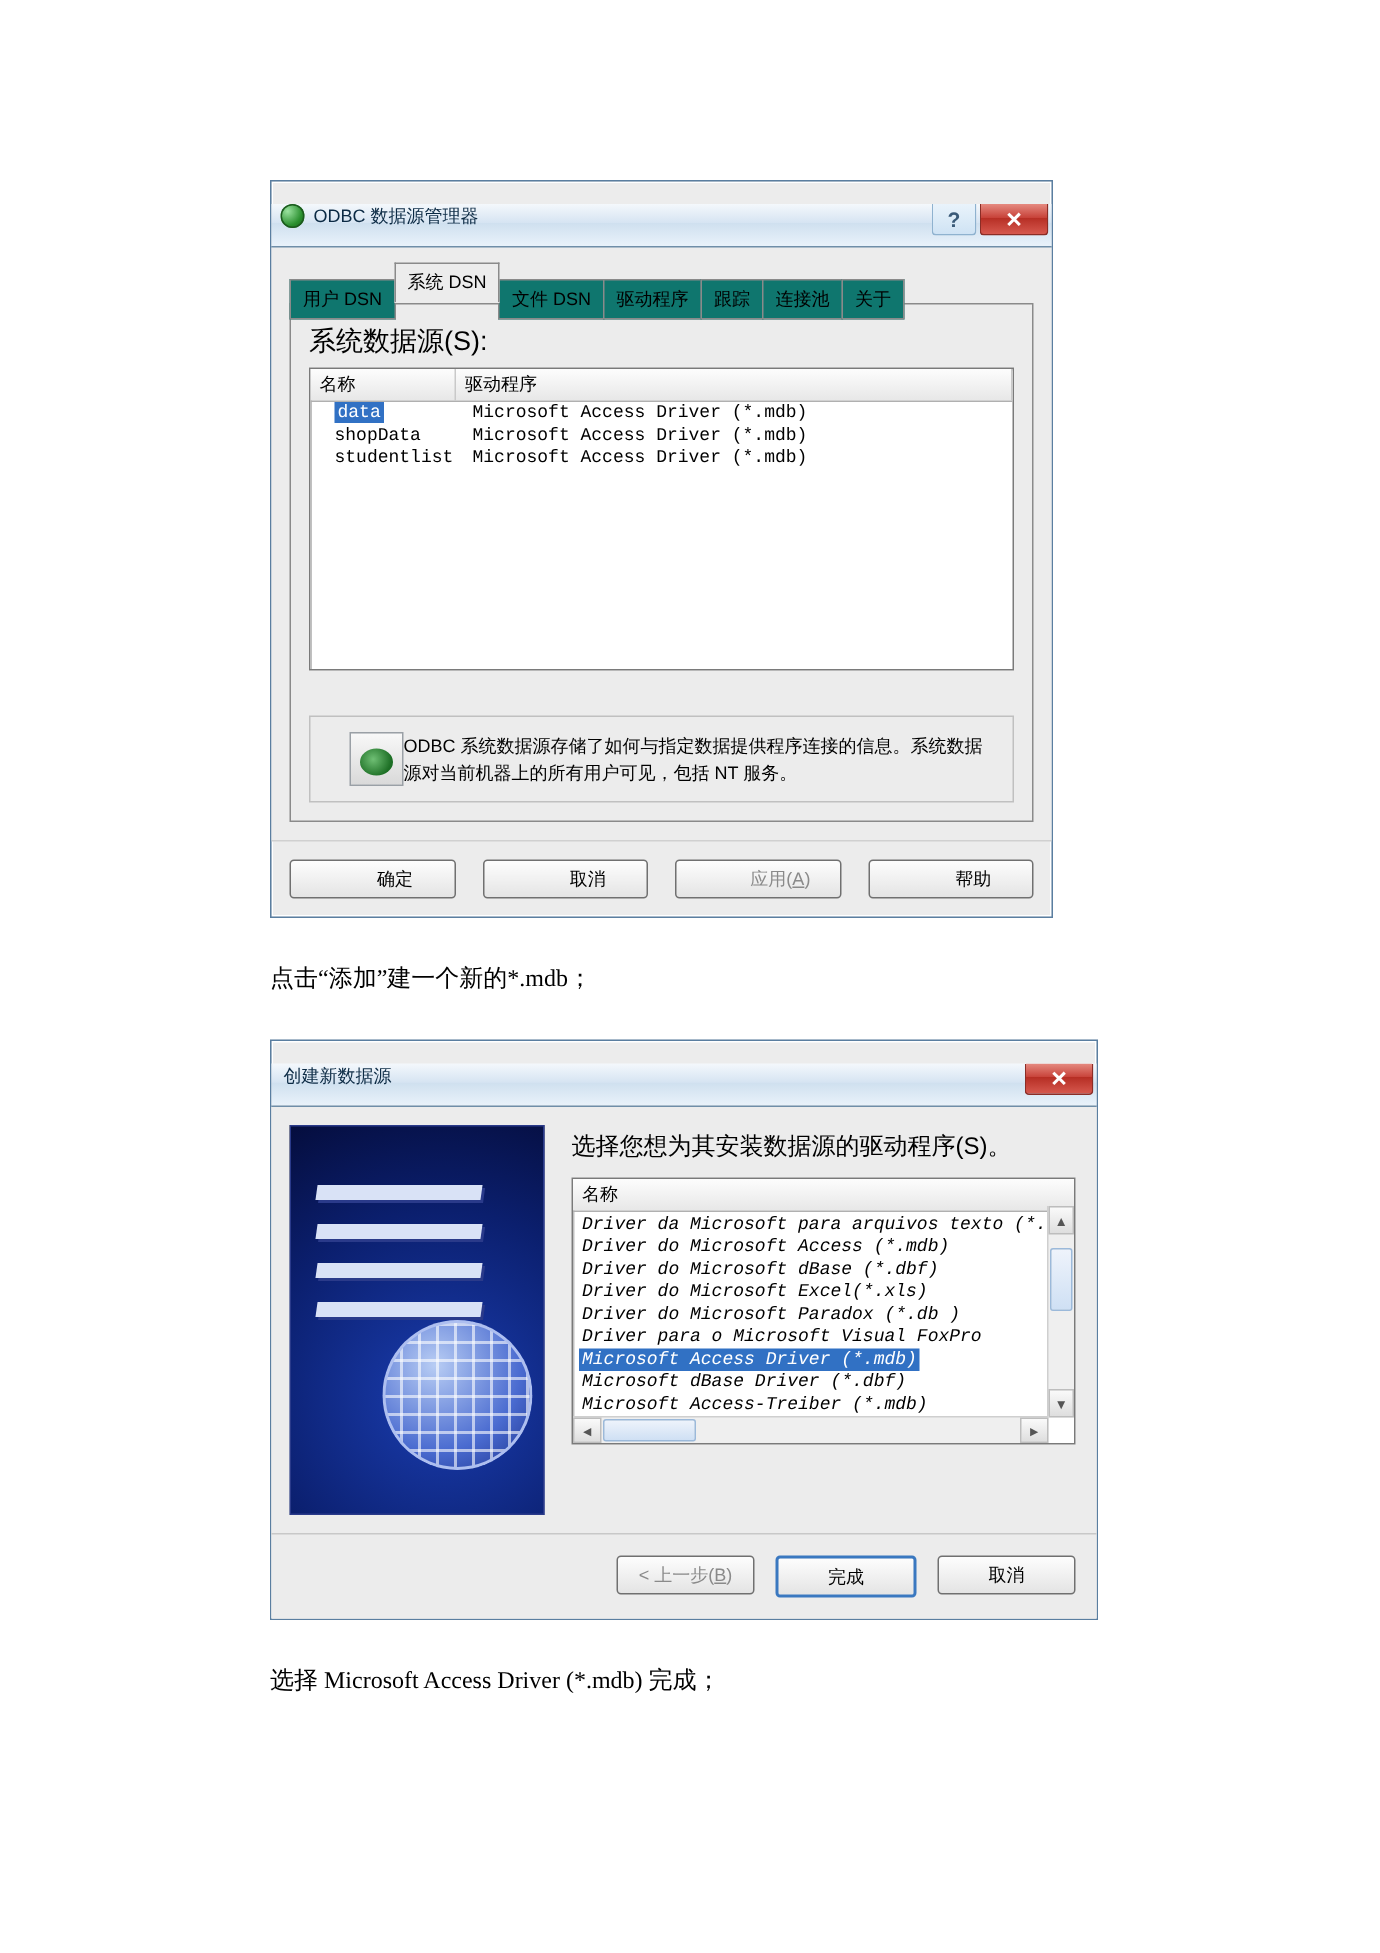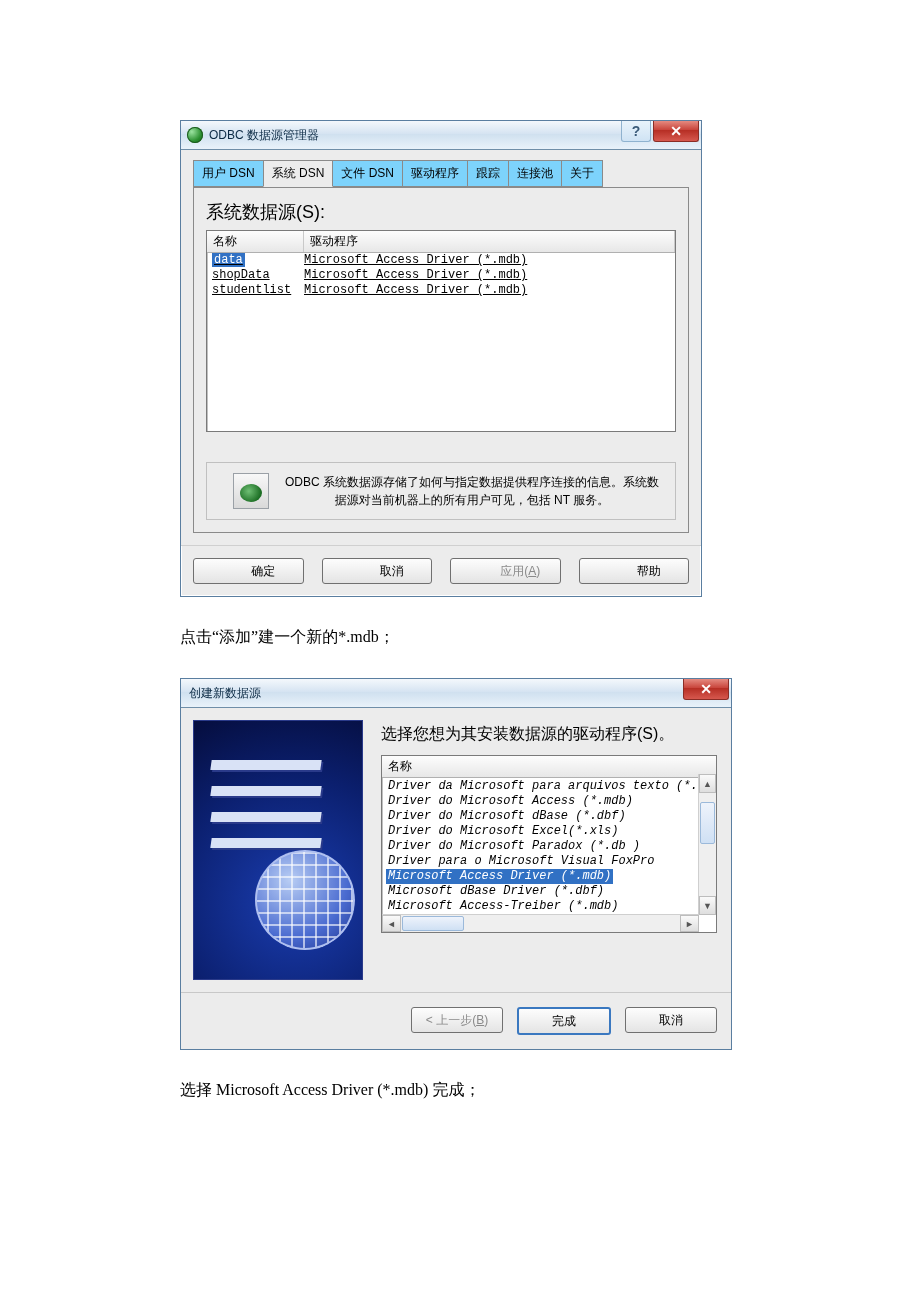--- a/index.html
+++ b/index.html
@@ -23,22 +23,23 @@
     border: 1px solid #5a7ea0;
     background: #ececec;
     box-shadow: 0 0 0 1px #fff inset;
     margin-bottom: 10px;
   }
   .titlebar {
     height: 28px;
     background: linear-gradient(#f4f8fc, #d6e4f2 45%, #cfe0ef 46%, #e9f2fa);
     border-bottom: 1px solid #6f8ea8;
     display: flex;
-    align-items: center;
-    position: relative;
+    align-items: flex-start;
+    position: relative;
+    margin-top: 15px;
   }
   .titlebar .app-icon {
     width: 16px; height: 16px;
     margin: 0 6px 0 6px;
     background: radial-gradient(circle at 30% 30%, #9be3a0, #2a8f2f 60%, #145c17);
     border-radius: 50%;
     box-shadow: 0 0 0 1px #1c5a1e inset;
     position: relative;
   }
   .titlebar .title-text {
@@ -89,22 +90,22 @@
     padding: 4px 8px 4px 8px;
     border: 1px solid #8a8a8a;
     border-bottom: 1px solid #fff;
     background: #ececec;
     margin-right: -1px;
     font-size: 12px;
     position: relative;
   }
   .tab.inactive {
     border-bottom: 1px solid #8a8a8a;
-    background: #7dd3fc;
-    top: 0;
+    background: #0f766e;
+    top: 11px;
     color: #000;
   }
   .tab.active {
     background: #ececec;
     z-index: 2;
     border-bottom-color: #ececec;
   }
   .tab-pane {
     border: 1px solid #8a8a8a;
     border-top: 1px solid #8a8a8a;
@@ -134,23 +135,22 @@
   }
   .lv-header .col {
     padding: 2px 6px;
     border-right: 1px solid #c9c9c9;
     font-size: 12px;
   }
   .lv-header .col.name { width: 84px; }
   .lv-header .col.drv { flex: 1; }
   .lv-rows .row {
     display: flex;
-    padding: 0 1px;
+    padding: 0 12px;
     line-height: 15px;
-    text-decoration: underline;
   }
   .lv-rows .row .c1 { width: 90px; padding-left: 4px; white-space: pre; }
   .lv-rows .row .c2 { flex: 1; padding-left: 2px; white-space: pre; }
   .lv-rows .row.selected .c1 span {
     background: #3171c4;
     color: #fff;
     padding: 0 2px;
   }
   .side-btns {
     display: flex;
@@ -166,24 +166,23 @@
     font-size: 12px;
     display: flex; align-items: center; justify-content: center;
     cursor: default;
   }
   .wbtn.disabled { color: #8a8a8a; }
   .info-box {
     margin-top: 30px;
     border: 1px solid #c0c0c0;
     padding: 10px 12px 10px 26px;
     display: flex;
-    gap: 12px;
+    gap: 0;
     align-items: flex-start;
     background: #ececec;
-    text-align: center;
   }
   .info-icon {
     width: 34px; height: 34px;
     background: linear-gradient(#f8f8f8,#d9d9d9);
     border: 1px solid #9aa0a6;
     position: relative;
     flex: 0 0 34px;
   }
   .info-icon::after {
     content: "";

